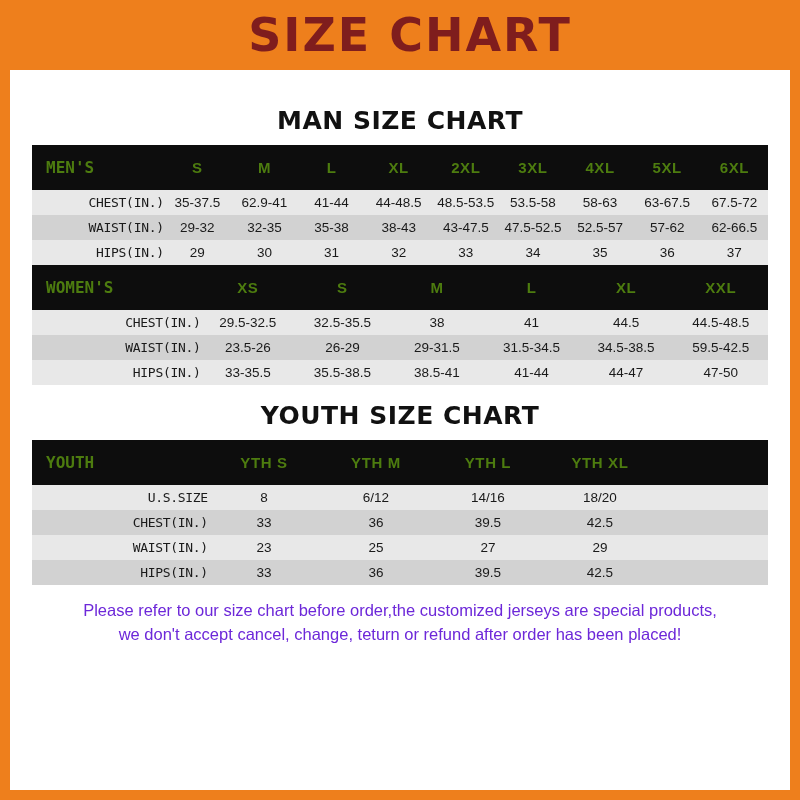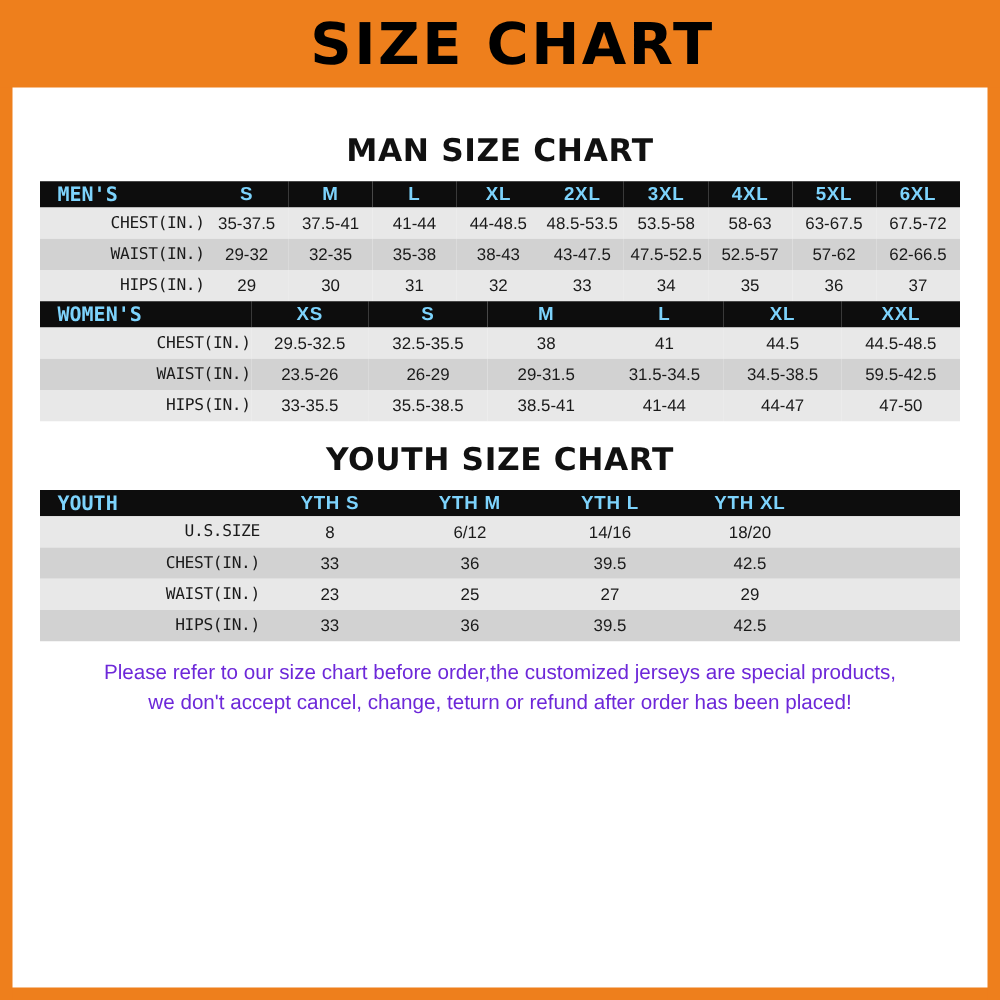--- a/index.html
+++ b/index.html
@@ -29,21 +29,21 @@
     display: flex;
     align-items: center;
     justify-content: center;
     margin: 0 -10px;
   }
   .banner-title {
     font-family: "DejaVu Sans", sans-serif;
     font-weight: bold;
     font-size: 46px;
     letter-spacing: 2px;
-    color: #000000;
+    color: #7f1d1d;
     line-height: 1;
     margin-left: 20px;
   }
   .content {
     padding: 0 22px;
     margin-top: 36px;
   }
   .section-title {
     text-align: center;
     font-family: "DejaVu Sans", sans-serif;
@@ -60,24 +60,24 @@
   }
   table.size-table td {
     text-align: center;
     font-size: 13.5px;
     color: #1a1a1a;
     padding: 5px 0;
     font-family: "Liberation Sans", sans-serif;
   }
   table.size-table thead td {
     background: #0d0d0d;
-    color: #7dd3fc;
+    color: #4d7c0f;
     font-weight: bold;
     font-size: 15px;
-    padding: 1px 0;
+    padding: 13px 0;
     letter-spacing: 0.6px;
   }
   table.size-table thead td.corner {
     font-family: "DejaVu Sans Mono", monospace;
     font-size: 16px;
     text-align: left;
     padding-left: 14px;
     letter-spacing: 0;
   }
   table.size-table tbody tr.shade-a td { background: #e8e8e8; }
@@ -122,21 +122,21 @@
           <td>3XL</td>
           <td>4XL</td>
           <td>5XL</td>
           <td>6XL</td>
         </tr>
       </thead>
       <tbody>
         <tr class="shade-a">
           <td class="rowlabel">CHEST(IN.)</td>
           <td>35-37.5</td>
-          <td>37.5-41</td>
+          <td>62.9-41</td>
           <td>41-44</td>
           <td>44-48.5</td>
           <td>48.5-53.5</td>
           <td>53.5-58</td>
           <td>58-63</td>
           <td>63-67.5</td>
           <td>67.5-72</td>
         </tr>
         <tr class="shade-b">
           <td class="rowlabel">WAIST(IN.)</td>

